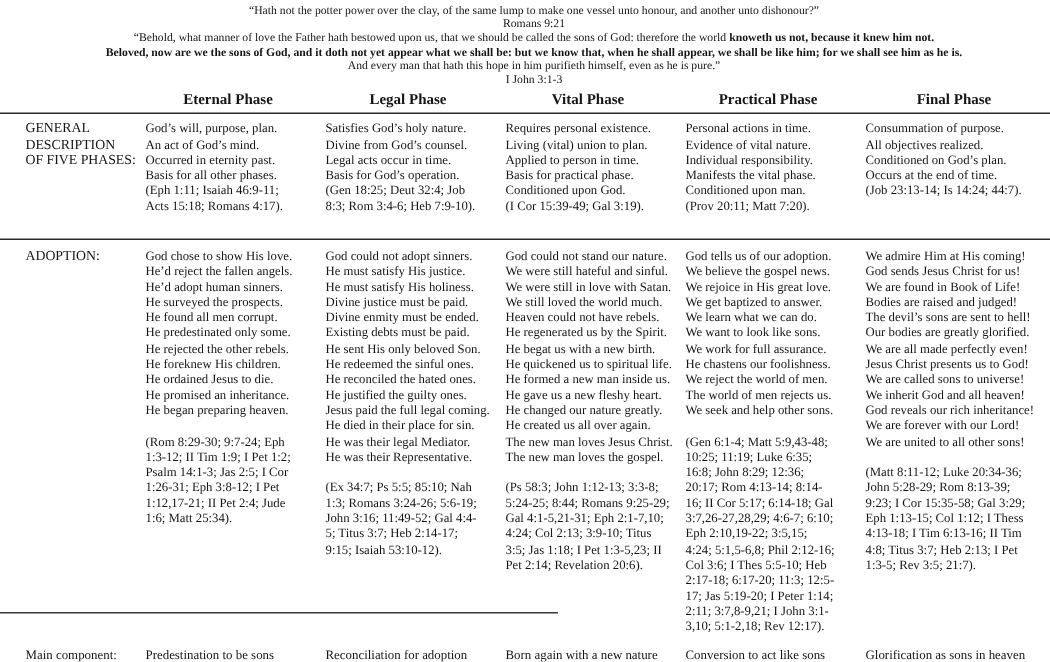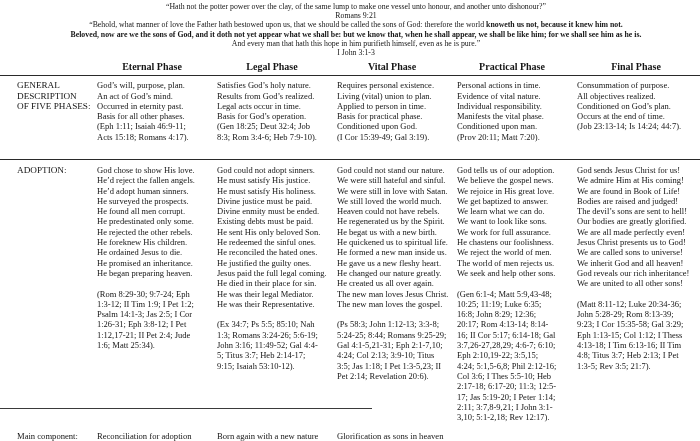--- a/index.html
+++ b/index.html
@@ -84,21 +84,21 @@
     <div class="cell">
         <div class="line">God’s will, purpose, plan.</div>
         <div class="line">An act of God’s mind.</div>
         <div class="line">Occurred in eternity past.</div>
         <div class="line">Basis for all other phases.</div>
         <div class="line">(Eph 1:11; Isaiah 46:9-11;</div>
         <div class="line">Acts 15:18; Romans 4:17).</div>
       </div>
     <div class="cell">
         <div class="line">Satisfies God’s holy nature.</div>
-        <div class="line">Results from God’s realized.</div>
+        <div class="line">Divine from God’s counsel.</div>
         <div class="line">Legal acts occur in time.</div>
         <div class="line">Basis for God’s operation.</div>
         <div class="line">(Gen 18:25; Deut 32:4; Job</div>
         <div class="line">8:3; Rom 3:4-6; Heb 7:9-10).</div>
       </div>
     <div class="cell">
         <div class="line">Requires personal existence.</div>
         <div class="line">Living (vital) union to plan.</div>
         <div class="line">Applied to person in time.</div>
         <div class="line">Basis for practical phase.</div>
@@ -210,45 +210,48 @@
         <div class="line">3:7,26-27,28,29; 4:6-7; 6:10;</div>
         <div class="line">Eph 2:10,19-22; 3:5,15;</div>
         <div class="line">4:24; 5:1,5-6,8; Phil 2:12-16;</div>
         <div class="line">Col 3:6; I Thes 5:5-10; Heb</div>
         <div class="line">2:17-18; 6:17-20; 11:3; 12:5-</div>
         <div class="line">17; Jas 5:19-20; I Peter 1:14;</div>
         <div class="line">2:11; 3:7,8-9,21; I John 3:1-</div>
         <div class="line">3,10; 5:1-2,18; Rev 12:17).</div>
       </div>
     <div class="cell">
+        <div class="line">We admire Him at His coming!</div>
         <div class="line">God sends Jesus Christ for us!</div>
-        <div class="line">We admire Him at His coming!</div>
         <div class="line">We are found in Book of Life!</div>
         <div class="line">Bodies are raised and judged!</div>
         <div class="line">The devil’s sons are sent to hell!</div>
         <div class="line">Our bodies are greatly glorified.</div>
         <div class="line">We are all made perfectly even!</div>
         <div class="line">Jesus Christ presents us to God!</div>
         <div class="line">We are called sons to universe!</div>
         <div class="line">We inherit God and all heaven!</div>
         <div class="line">God reveals our rich inheritance!</div>
+        <div class="line">We are forever with our Lord!</div>
         <div class="line">We are united to all other sons!</div>
         <div class="line"></div>
         <div class="line">(Matt 8:11-12; Luke 20:34-36;</div>
         <div class="line">John 5:28-29; Rom 8:13-39;</div>
         <div class="line">9:23; I Cor 15:35-58; Gal 3:29;</div>
         <div class="line">Eph 1:13-15; Col 1:12; I Thess</div>
         <div class="line">4:13-18; I Tim 6:13-16; II Tim</div>
         <div class="line">4:8; Titus 3:7; Heb 2:13; I Pet</div>
         <div class="line">1:3-5; Rev 3:5; 21:7).</div>
       </div>
   </div>
 
   <div class="partial-rule"></div>
 
   <div class="grid-row simple-row">
     <div class="label-cell">Main component:</div>
+    <div class="cell line">Predestination to be sons</div>
     <div class="cell line">Reconciliation for adoption</div>
     <div class="cell line">Born again with a new nature</div>
+    <div class="cell line">Conversion to act like sons</div>
     <div class="cell line">Glorification as sons in heaven</div>
   </div>
 
 </div>
 
 </body></html>

